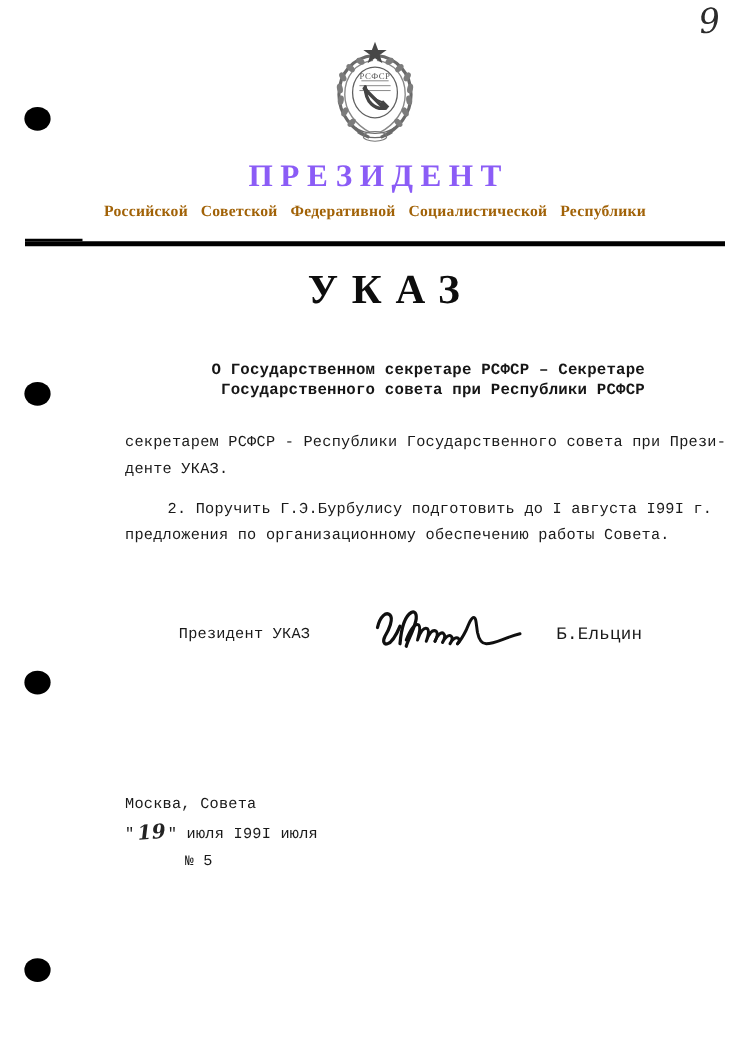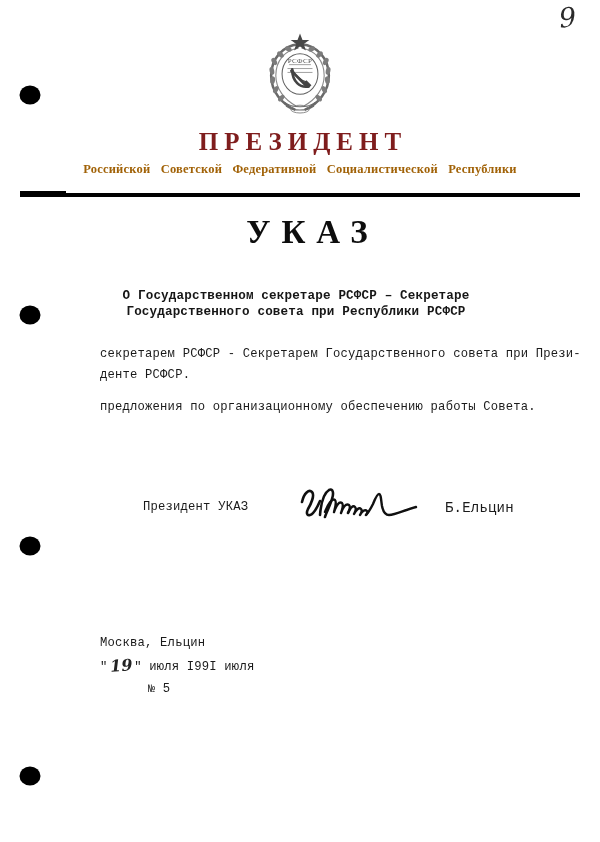--- a/index.html
+++ b/index.html
@@ -70,21 +70,21 @@
     left: 0;
     right: 0;
     top: 128px;
     text-align: center;
   }
   .org-title {
     font-family: "Liberation Serif", "DejaVu Serif", serif;
     font-weight: bold;
     font-size: 25px;
     letter-spacing: 6px;
-    color: #7f1d1d;
+    color: #8b5cf6;
     margin: 0 0 6px 0;
     padding-left: 6px;
   }
   .org-sub {
     font-family: "Liberation Serif", "DejaVu Serif", serif;
     font-weight: bold;
     font-size: 12.5px;
     letter-spacing: 0.2px;
     color: #a16207;
     margin: 0;
@@ -119,24 +119,24 @@
     font-weight: bold;
     font-size: 33px;
     letter-spacing: 11px;
     padding-left: 25px;
     color: #0d0d0d;
   }
 
   
   .subject {
     position: absolute;
-    left: 96px;
+    left: 116px;
     width: 400px;
     top: 288px;
-    text-align: center;
+    text-align: right;
     font-size: 12.6px;
     line-height: 16px;
     font-weight: bold;
     letter-spacing: 0.15px;
     color: #161616;
   }
   .subject .ln { display: block; white-space: nowrap; }
 
   
   .body {
@@ -287,41 +287,42 @@
 
   <div class="doctype">УКАЗ</div>
 
   <div class="subject">
     <span class="ln">О Государственном секретаре РСФСР – Секретаре</span>
     <span class="ln">Государственного совета при Республики РСФСР</span>
   </div>
 
   <div class="body">
     <p class="para">
-      <span class="ln">секретарем РСФСР - Секретарем Государственного совета при Прези-</span>
-      <span class="ln">денте РСФСР.</span>
+      <span class="ln">секретарем РСФСР - Республики Государственного совета при Прези-</span>
+      <span class="ln">денте УКАЗ.</span>
     </p>
     <p class="para">
+      <span class="ln first">2. Поручить Г.Э.Бурбулису подготовить до I августа I99I г.</span>
       <span class="ln">предложения по организационному обеспечению работы Совета.</span>
     </p>
   </div>
 
   <div class="sigrow">
     <span class="sig-title">Президент УКАЗ</span>
     <svg class="sig-mark" viewBox="0 0 125 44">
       <g fill="none" stroke="#101010" stroke-linecap="round" stroke-linejoin="round">
         <path d="M6 20 C8 11 13 7 16 10 C19 13 15 22 12 27 C10 31 11 34 14 33 C18 32 21 26 24 19" stroke-width="2.6"></path>
         <path d="M24 33 C25 21 28 11 33 8 C37 6 38 11 36 17 C34 24 30 31 29 35" stroke-width="2.6"></path>
         <path d="M29 30 C32 22 36 16 39 18 C41 20 39 26 38 30 C40 24 43 19 46 21 C48 23 46 28 45 31 C47 25 50 21 53 23 C55 25 53 29 52 31" stroke-width="2.4"></path>
         <path d="M52 31 C54 26 57 23 59 25 C61 27 59 30 58 32 C60 28 63 25 65 27 C67 29 65 31 64 33 C66 29 69 27 71 29 C72 30 71 32 70 33" stroke-width="2.4"></path>
         <path d="M70 33 C73 30 75 26 77 22 C79 17 81 12 83 12 C85 12 85 18 86 24 C87 29 89 33 93 33 C100 33 108 28 120 25" stroke-width="2.4"></path>
       </g>
     </svg>
     <span class="sig-name">Б.Ельцин</span>
   </div>
 
   <div class="placedate">
-    <span class="pd-line">Москва, Ельцин</span>
+    <span class="pd-line">Москва, Совета</span>
     <span class="pd-line"><span>"</span><span class="hand-day">19</span><span>"</span> <span>июля I99I июля</span></span>
     <span class="pd-num"><span class="numero">№</span> <span>5</span></span>
   </div>
 
 </div>
 
 </body></html>

